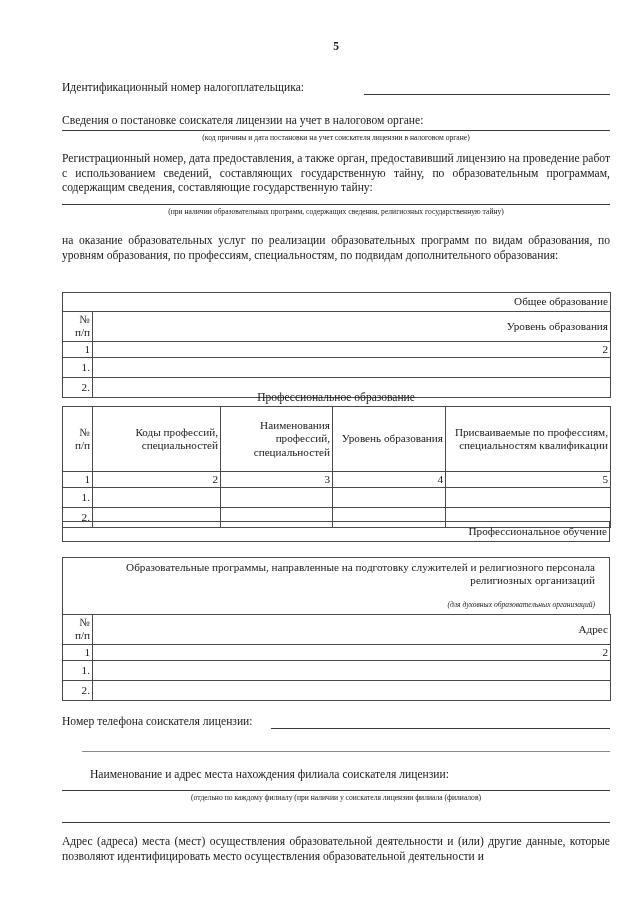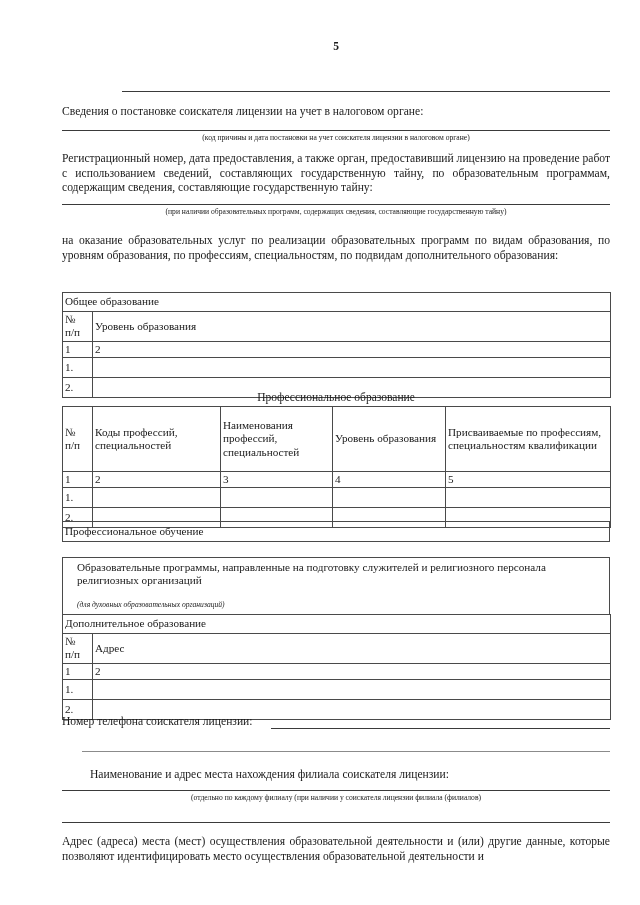--- a/index.html
+++ b/index.html
@@ -89,21 +89,21 @@
   
   table.doc {
     border-collapse: collapse;
     width: 548px;
     table-layout: fixed;
   }
   table.doc td {
     border: 1px solid #4a4a4a;
     font-size: 11.2px;
     line-height: 13.4px;
-    text-align: left;
+    text-align: right;
     vertical-align: middle;
     padding: 1px 2px;
     color: #1a1a1a;
   }
   td.band {
     font-size: 11.4px;
     height: 16px;
   }
   td.numhdr {
     font-size: 8.6px;
@@ -132,37 +132,38 @@
 </head>
 <body>
 
 <div class="page">
   <div class="content">
 
     <div class="page-number">5</div>
 
     <div class="abs" style="top:80px; width:548px;">
       <div class="field-row">
+        <span class="field-label">Идентификационный номер налогоплательщика:</span>
         <span class="field-rule" style="margin-left:60px;"></span>
       </div>
     </div>
 
-    <div class="abs" style="top:105px; width:548px;">
+    <div class="abs" style="top:114px; width:548px;">
       <div class="para nojust">Сведения о постановке соискателя лицензии на учет в налоговом органе:</div>
     </div>
 
     <div class="abs hr" style="top:130px;"></div>
     <div class="abs caption" style="top:133px;">(код причины и дата постановки на учет соискателя лицензии в налоговом органе)</div>
 
     <div class="abs" style="top:152px; width:548px;">
       <p class="para">Регистрационный номер, дата предоставления, а также орган, предоставивший лицензию на проведение работ с использованием сведений, составляющих государственную тайну, по образовательным программам, содержащим сведения, составляющие государственную тайну:</p>
     </div>
 
     <div class="abs hr" style="top:204px;"></div>
-    <div class="abs caption" style="top:207px;">(при наличии образовательных программ, содержащих сведения, составляющие государственную тайну)</div>
+    <div class="abs caption" style="top:207px;">(при наличии образовательных программ, содержащих сведения, религиозных государственную тайну)</div>
 
     <div class="abs" style="top:234px; width:548px;">
       <p class="para">на оказание образовательных услуг по реализации образовательных программ по видам образования, по уровням образования, по профессиям, специальностям, по подвидам дополнительного образования:</p>
     </div>
 
     <div class="abs" style="top:292px;">
       <table class="doc">
         <colgroup>
             <col style="width:30px">
             <col style="width:518px">
@@ -265,23 +266,20 @@
     </div>
 
     <div class="abs" style="top:614px;">
       <table class="doc">
         <colgroup>
             <col style="width:30px">
             <col style="width:518px">
           </colgroup>
         <tbody>
           <tr>
-            <td class="band" colspan="2">Дополнительное образование</td>
-          </tr>
-          <tr>
             <td class="numhdr">
               <span>№</span><br>
               <span>п/п</span>
             </td>
             <td style="height:24px;">Адрес</td>
           </tr>
           <tr>
             <td class="numcell">1</td>
             <td class="numcell">2</td>
           </tr>

